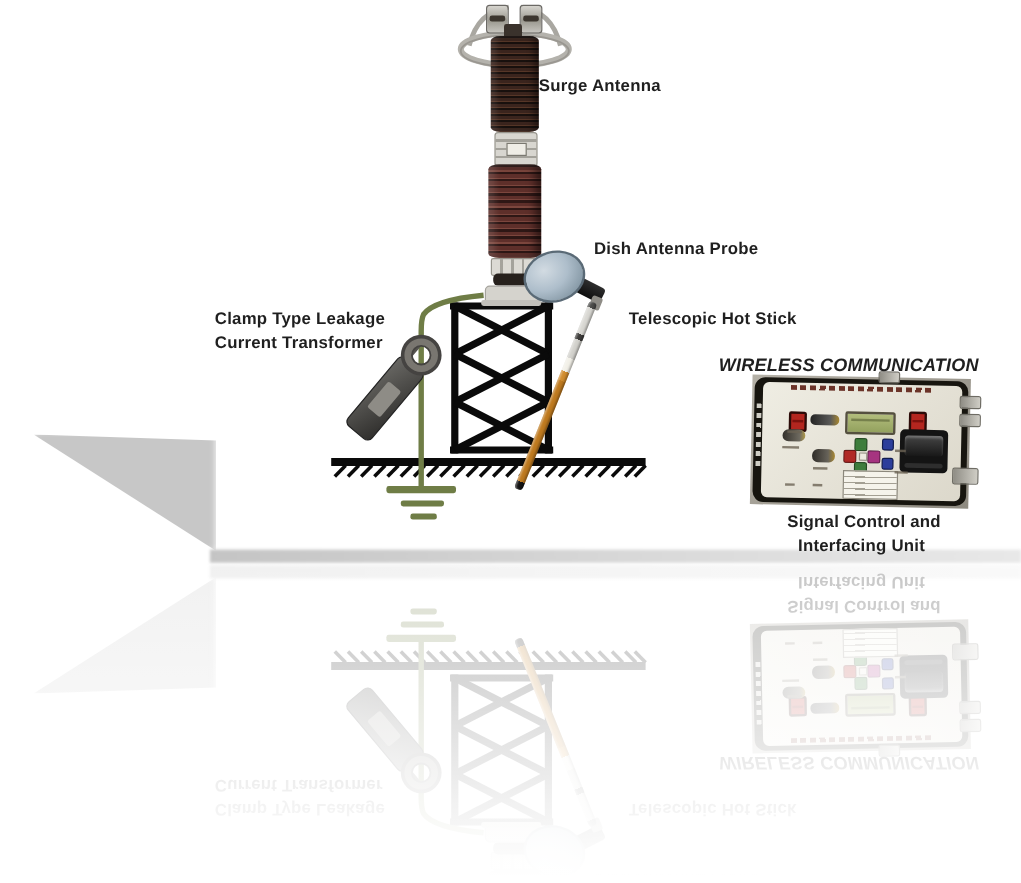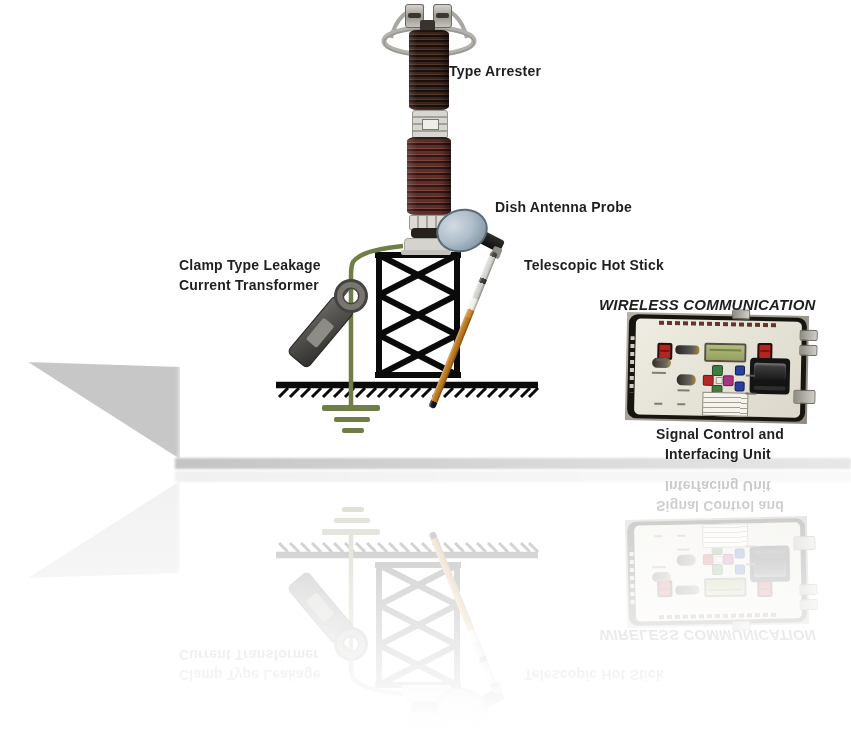--- a/index.html
+++ b/index.html
@@ -252,21 +252,21 @@
         <div class="p-abs p-mini p-mini1"></div>
         <div class="p-abs p-mini p-mini2"></div>
         <div class="p-abs p-mini p-mini3"></div>
         <div class="p-abs p-mini p-mini4"></div>
         <div class="p-abs p-mini p-mini5"></div>
         <div class="p-abs p-mini p-mini6"></div>
         <div class="p-abs p-mini p-mini7"></div>
       </div>
     </div>
 
-    <div class="lbl" style="left:449px;top:63px;">Type Arrester</div>
+    <div class="lbl" style="left:449px;top:63px;">Surge Antenna</div>
     <div class="lbl" style="left:495px;top:199px;">Dish Antenna Probe</div>
     <div class="lbl" style="left:524px;top:257px;">Telescopic Hot Stick</div>
     <div class="lbl" style="left:179px;top:257px;">Clamp Type Leakage</div>
     <div class="lbl" style="left:179px;top:277px;">Current Transformer</div>
     <div class="lbl lbl-italic" style="left:599px;top:296px;">WIRELESS COMMUNICATION</div>
     <div class="lbl" style="left:656px;top:426px;">Signal Control and</div>
     <div class="lbl" style="left:665px;top:446px;">Interfacing Unit</div>
   </div>
 
   <div id="reflection-zone">

